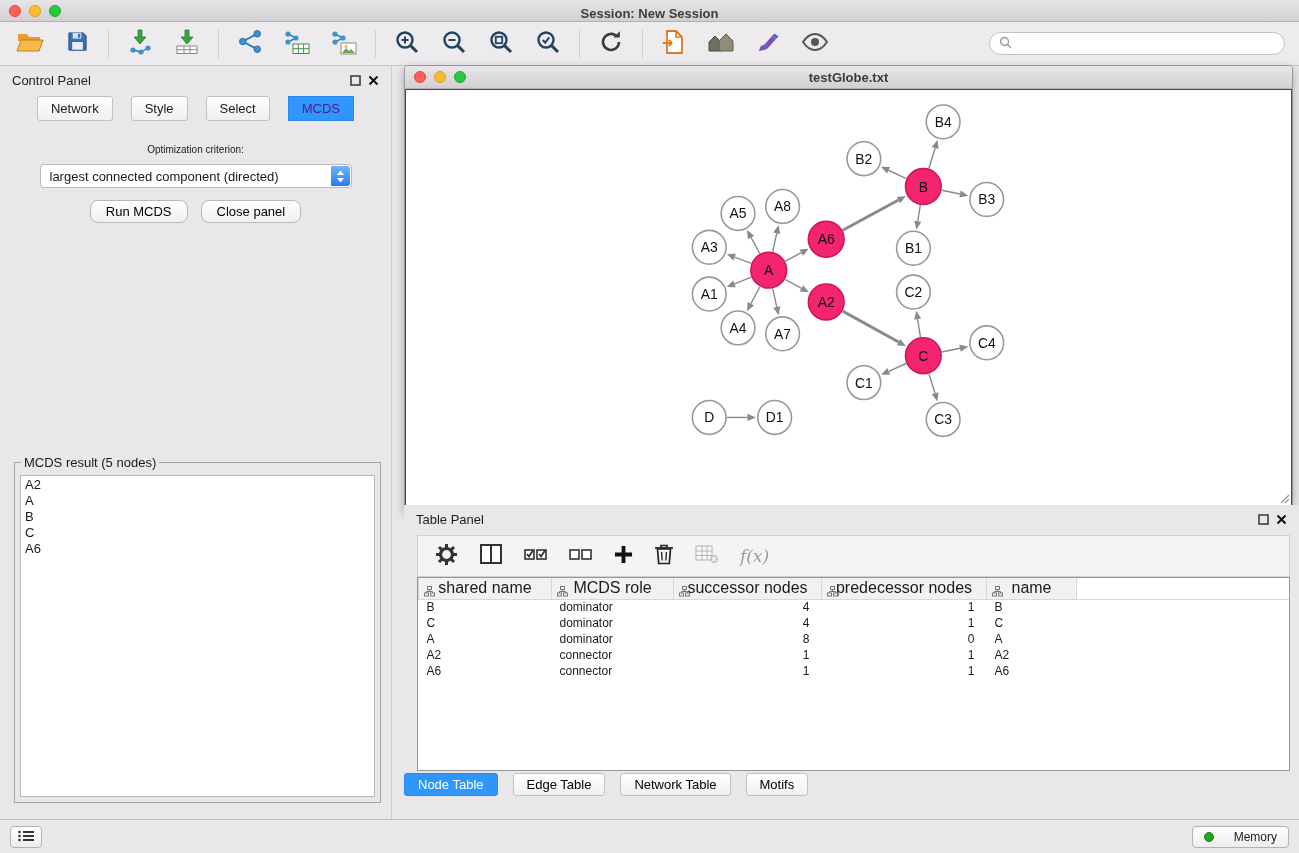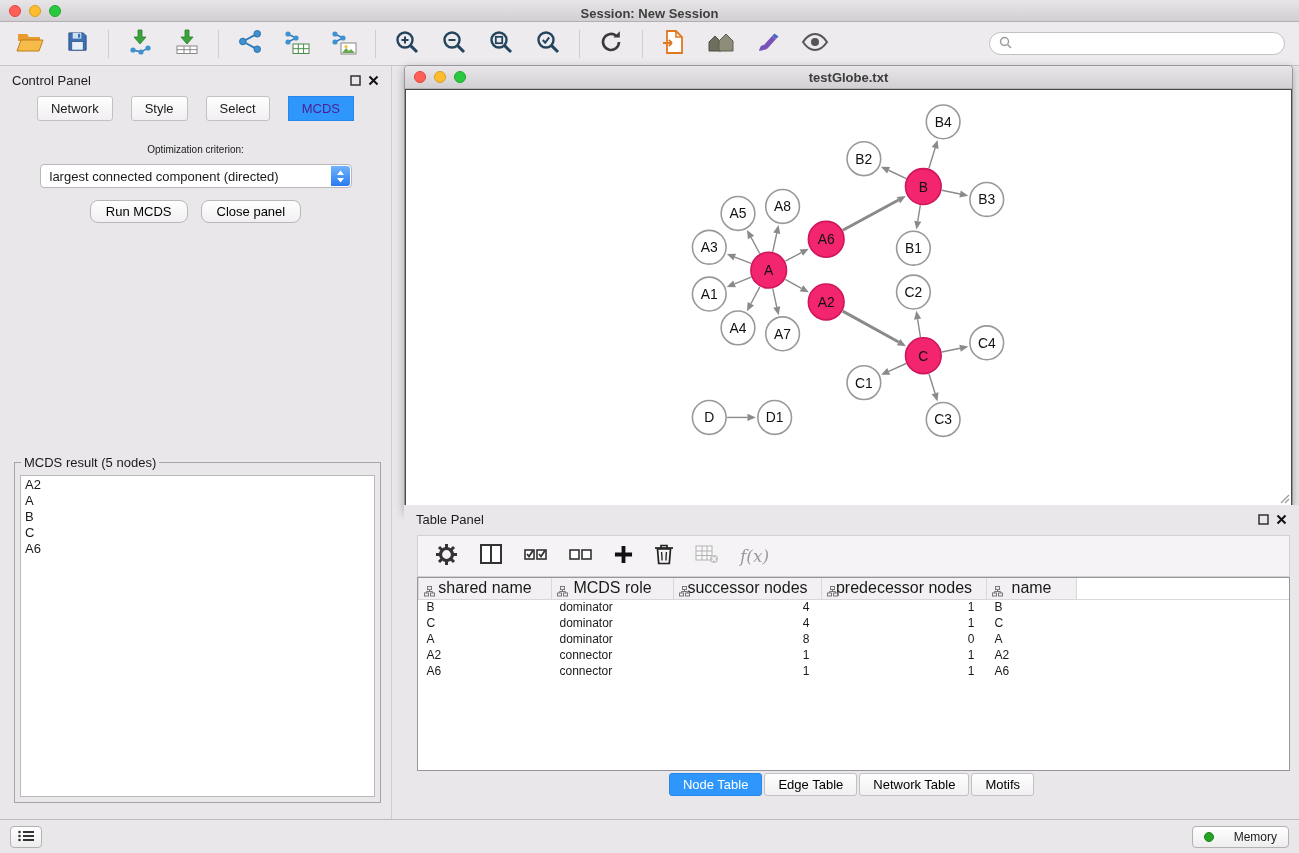--- a/index.html
+++ b/index.html
@@ -108,21 +108,21 @@
   }
   table.node-table { border-collapse:collapse; width:100%; table-layout:fixed; font-size:12px; }
   table.node-table th {
     background:#f2f0f2; border:1px solid #d9d7d9; border-top:none;
     font-weight:normal; height:21px; position:relative; font-size:16px; color:#1a1a1a;
   }
   table.node-table th.filler { background:#fff; border:none; border-bottom:1px solid #d9d7d9; }
   table.node-table th .col-ico { position:absolute; left:5px; top:5px; }
   table.node-table td { height:16px; padding:0 8px; white-space:nowrap; overflow:hidden; }
   table.node-table td.num { text-align:right; padding-right:12px; }
-  .tp-tabs { position:absolute; bottom:5px; left:0; right:0; display:flex; justify-content:center; gap:2px; }
+  .tp-tabs { position:absolute; bottom:5px; left:0; right:0; display:flex; gap:15px; }
   .tp-tab {
     font-size:13px; padding:3px 13px; cursor:pointer; font-family:inherit;
     background:linear-gradient(#ffffff,#f1eff1); border:1px solid #c3c1c3; border-radius:3px;
   }
   .tp-tab.active { background:#2f97fc; border-color:#2787ec; color:#fff; }
   
   .statusbar {
     position:absolute; left:0; right:0; bottom:0; height:34px;
     background:#e9e7e9; border-top:1px solid #bdbbbd;
     display:flex; align-items:center; padding:0 10px;

